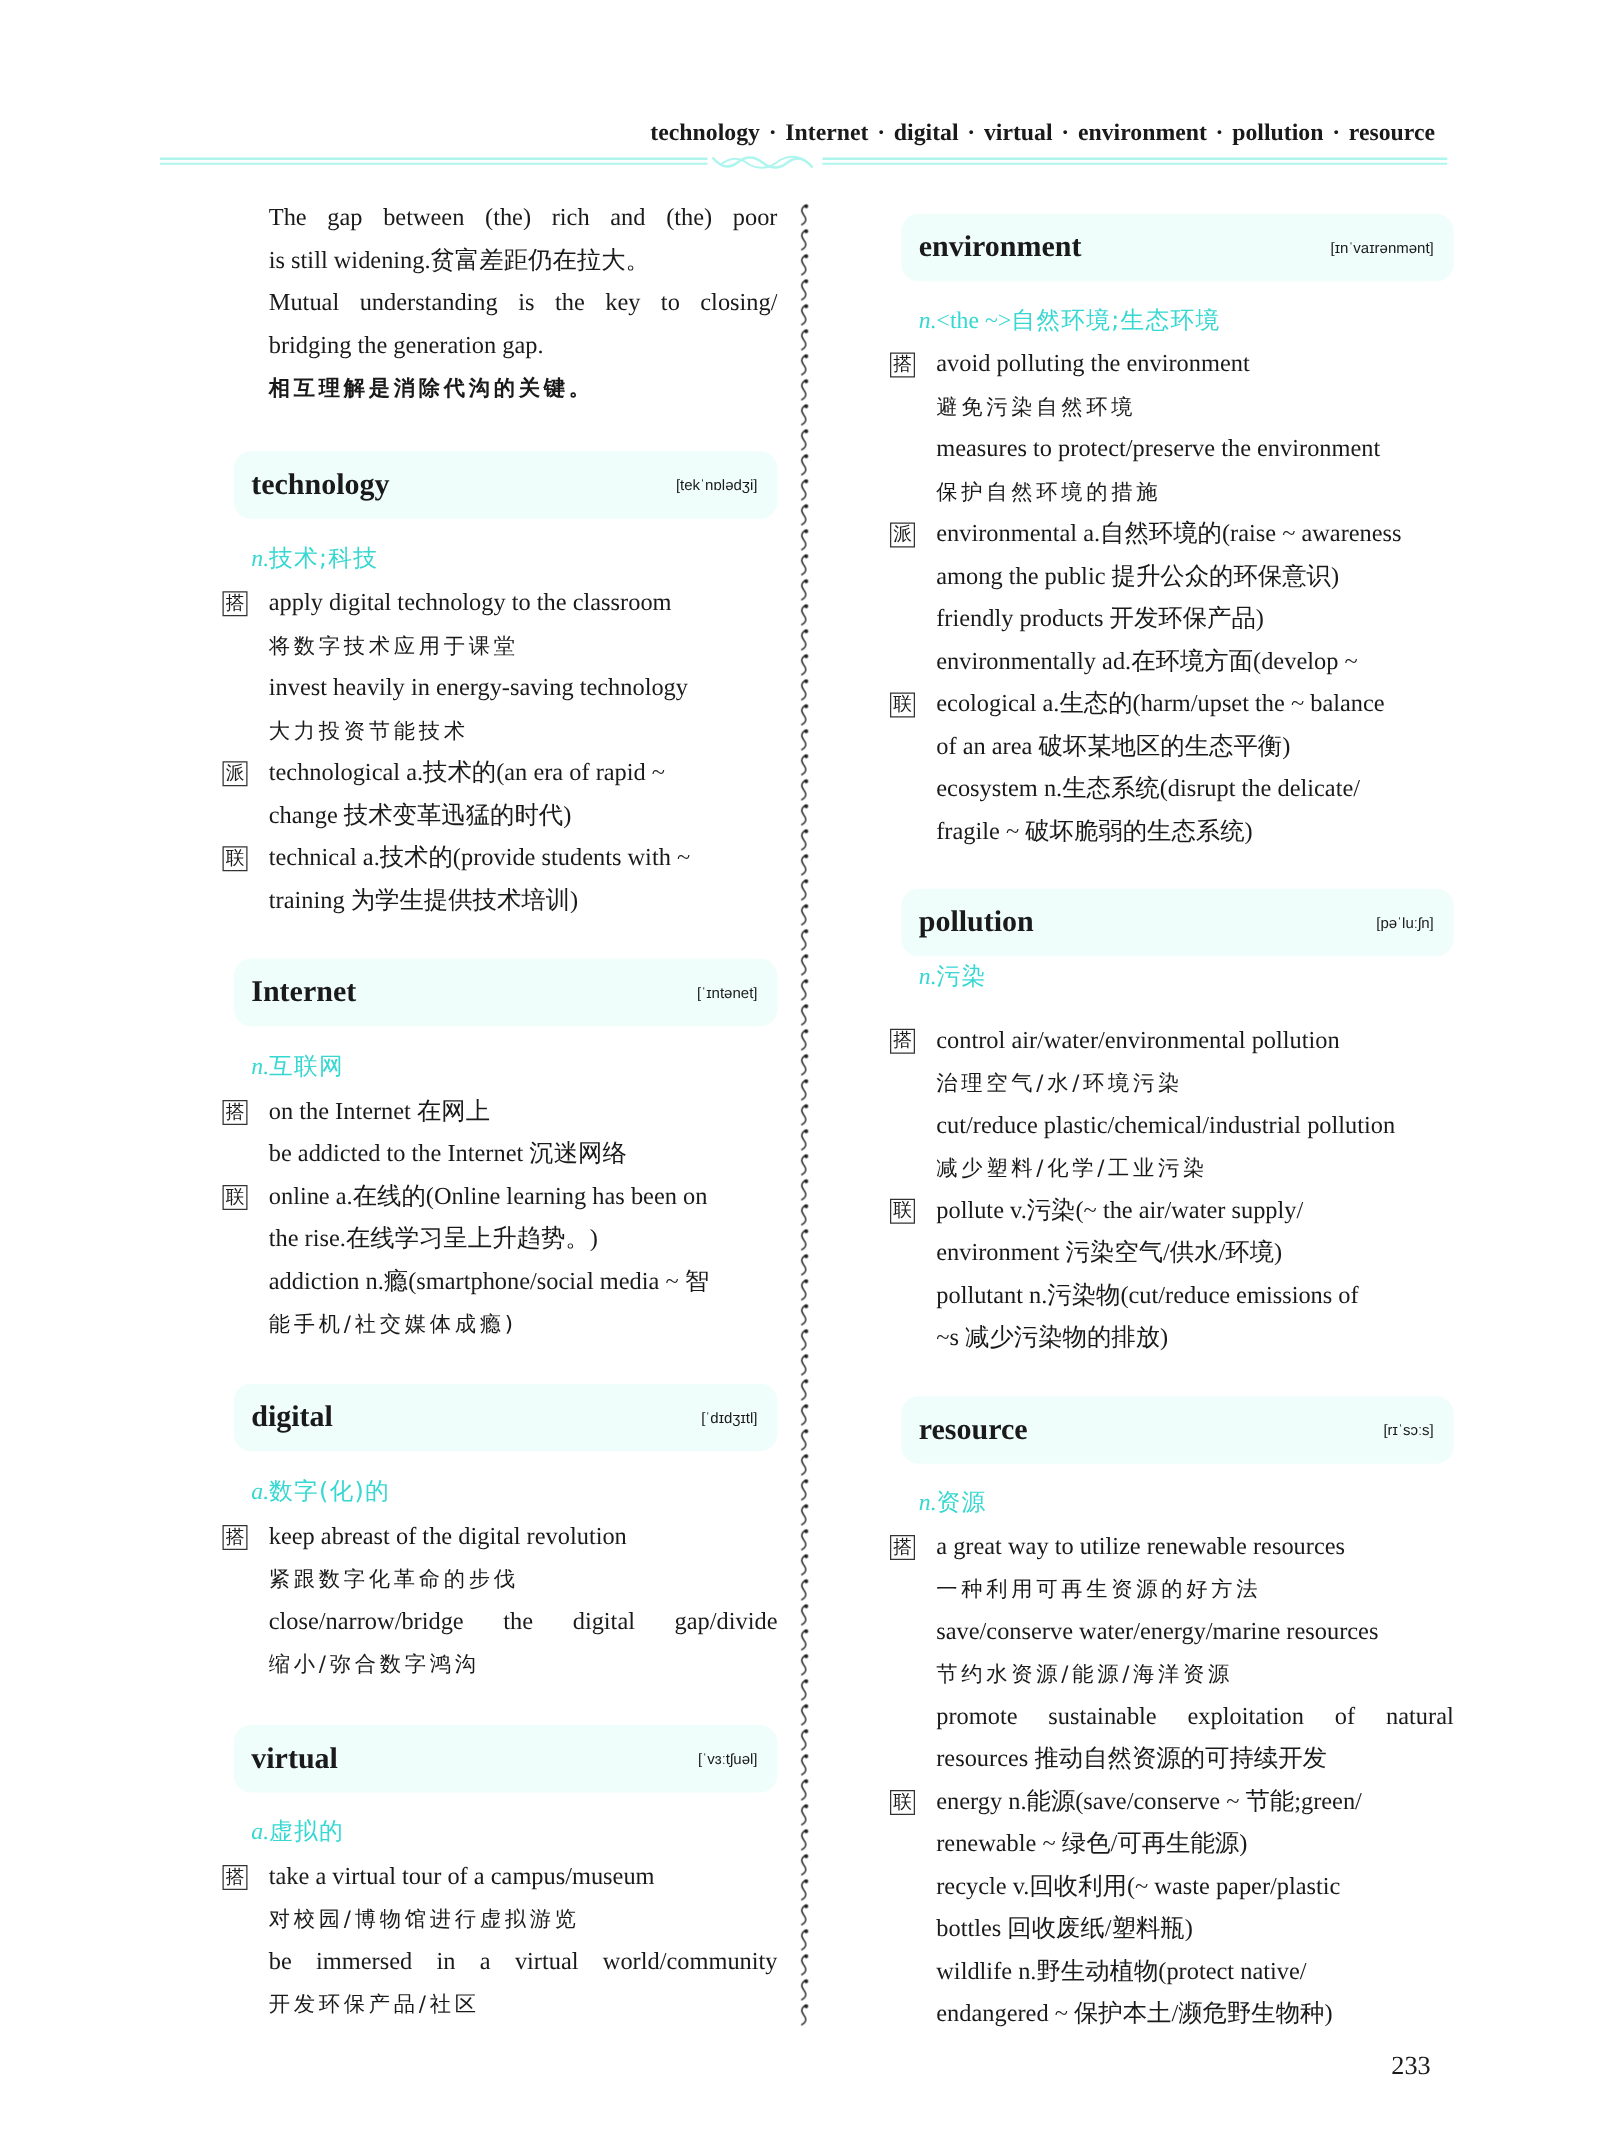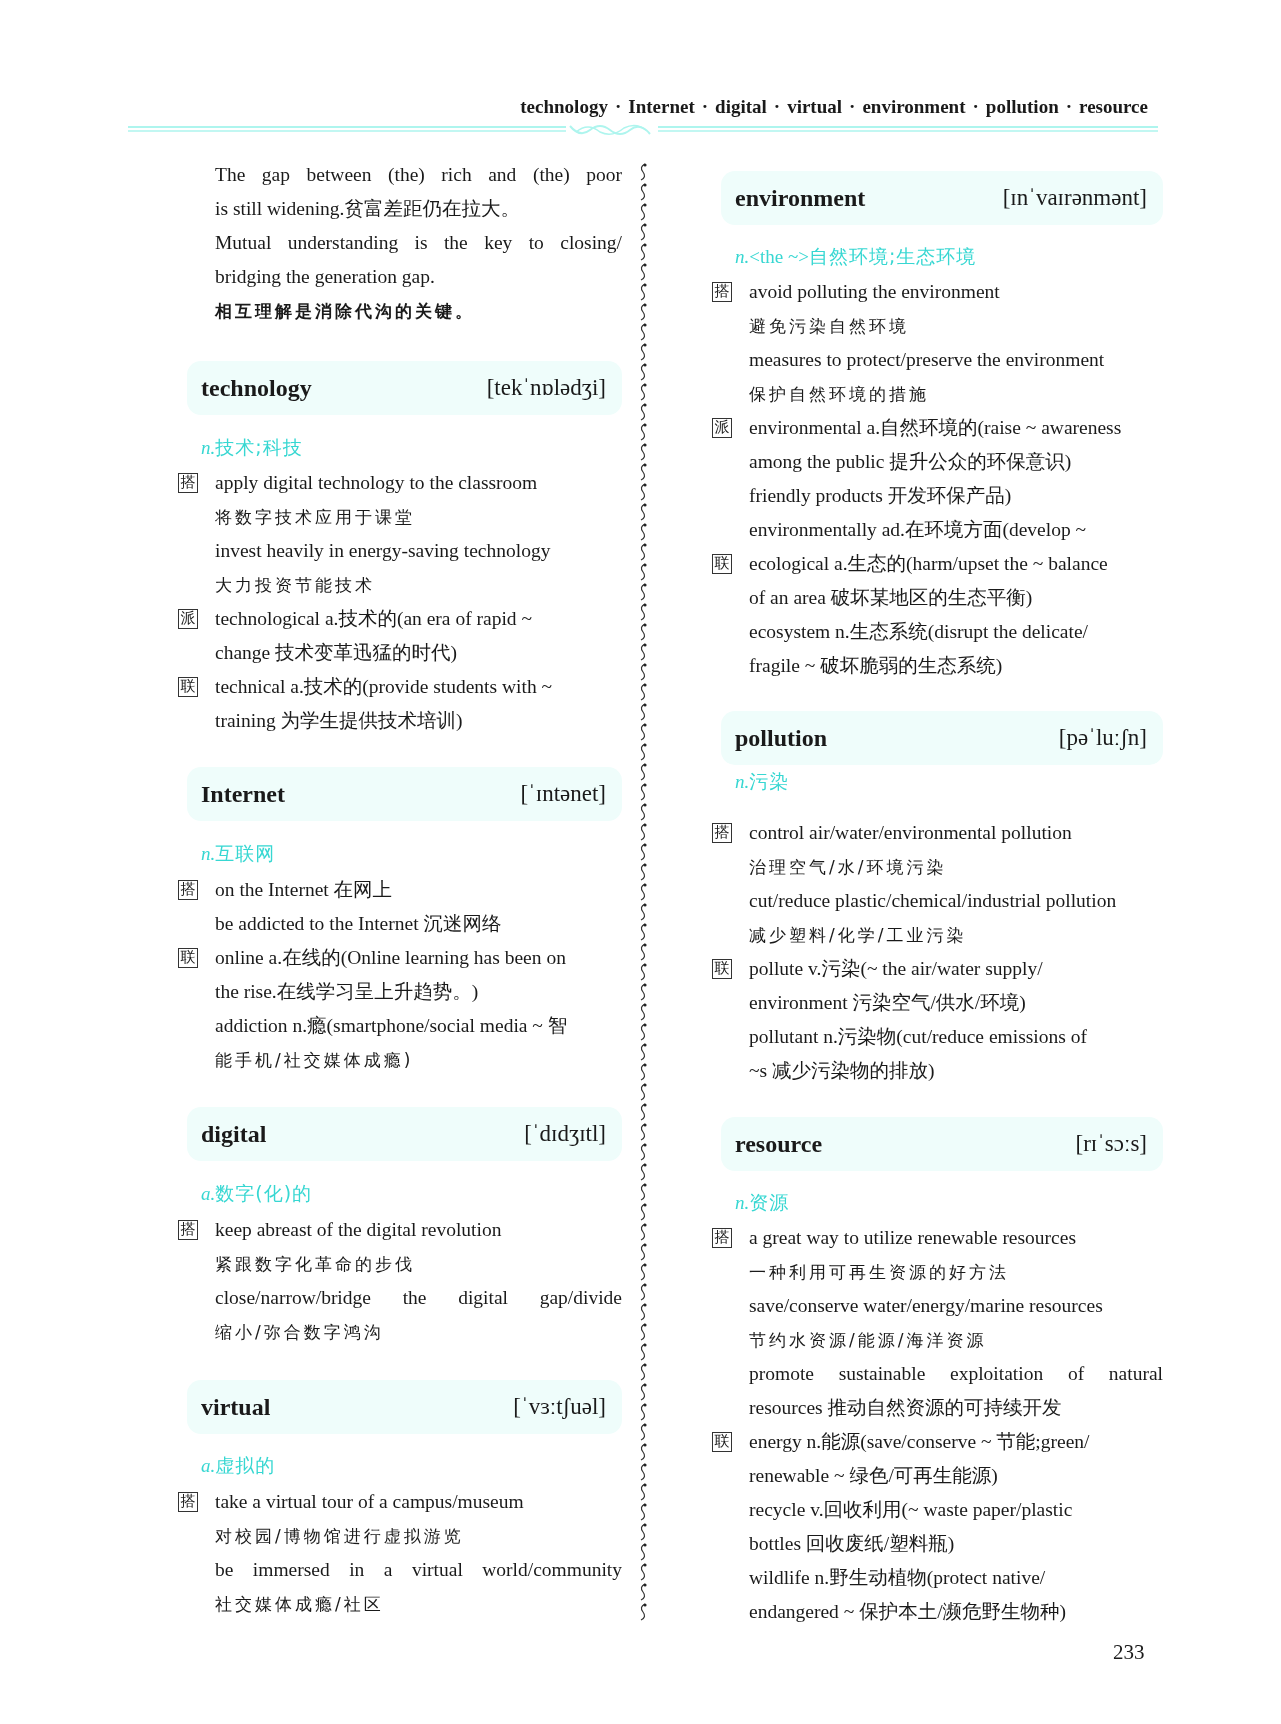--- a/index.html
+++ b/index.html
@@ -14,21 +14,21 @@
   .col-right { left:721px; width:442px; }
   .divider { position:absolute; left:636px; top:162px; width:14px; height:1460px; }
   .block { position:absolute; left:0; right:0; }
   .line { height:34px; line-height:34px; font-size:19.5px; white-space:nowrap; }
   .line.just { text-align:justify; text-align-last:justify; white-space:normal; height:34px; overflow:hidden; }
   .zh { font-family:"DejaVu Sans", sans-serif; font-size:17px; letter-spacing:3px; }
   .headword-box { position:absolute; left:0; right:0; height:54px; background:#effdfb;
                   border-radius:14px; display:flex; align-items:center; justify-content:space-between;
                   padding:0 16px 0 14px; box-sizing:border-box; }
   .headword { font-weight:bold; font-size:24px; }
-  .phon { font-size:23px; font-family:Liberation Serif, serif; }
+  .phon { font-size:12px; font-family:Liberation Sans, sans-serif; }
   .pos-line { position:absolute; left:14px; height:30px; line-height:30px; color:#37d7d2; font-size:19px; }
   .pos-line i { font-family:"Liberation Serif", serif; }
   .pos-line .zh { letter-spacing:1px; font-size:19px; color:#37d7d2; }
   .tag { display:inline-block; width:20px; height:20px; border:1.5px solid #333; box-sizing:border-box;
          font-family:"DejaVu Sans", sans-serif; font-size:15px; line-height:17px; text-align:center;
          position:absolute; left:-9px; margin-top:7px; background:#fff; }
   .entry-line { position:relative; padding-left:28px; }
   .page-num { position:absolute; top:1640px; left:1113px; font-size:21px; }
   i { font-style:italic; }
 </style>
@@ -119,21 +119,21 @@
     <span class="headword">virtual</span>
     <span class="phon">[ˈvɜːtʃuəl]</span>
   </div>
   <div class="pos-line" style="top:1450px;">
     <i>a.</i><span class="zh">虚拟的</span>
   </div>
   <div class="block" style="top:1485px;">
     <div class="entry-line line"><span class="tag">搭</span><span>take a virtual tour of a campus/museum</span></div>
     <div class="entry-line line zh">对校园/博物馆进行虚拟游览</div>
     <div class="entry-line line just">be immersed in a virtual world/community</div>
-    <div class="entry-line line zh">社交媒体成瘾/社区</div>
+    <div class="entry-line line zh">开发环保产品/社区</div>
   </div>
 </div>
 
 <div class="col col-right">
 
   <div class="headword-box" style="top:171px;">
     <span class="headword">environment</span>
     <span class="phon">[ɪnˈvaɪrənmənt]</span>
   </div>
   <div class="pos-line" style="top:241px;">

